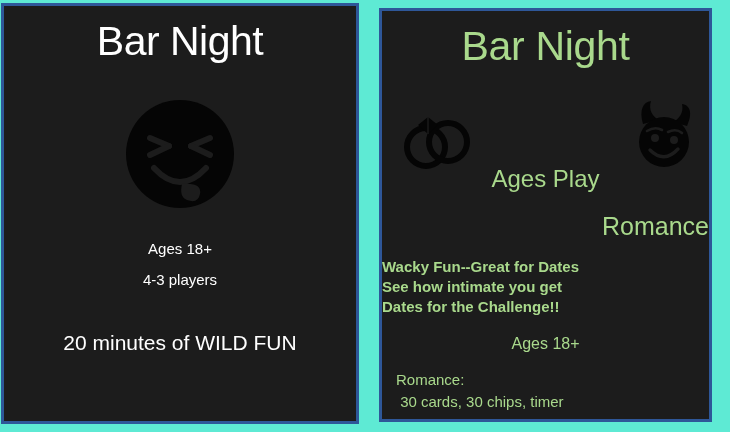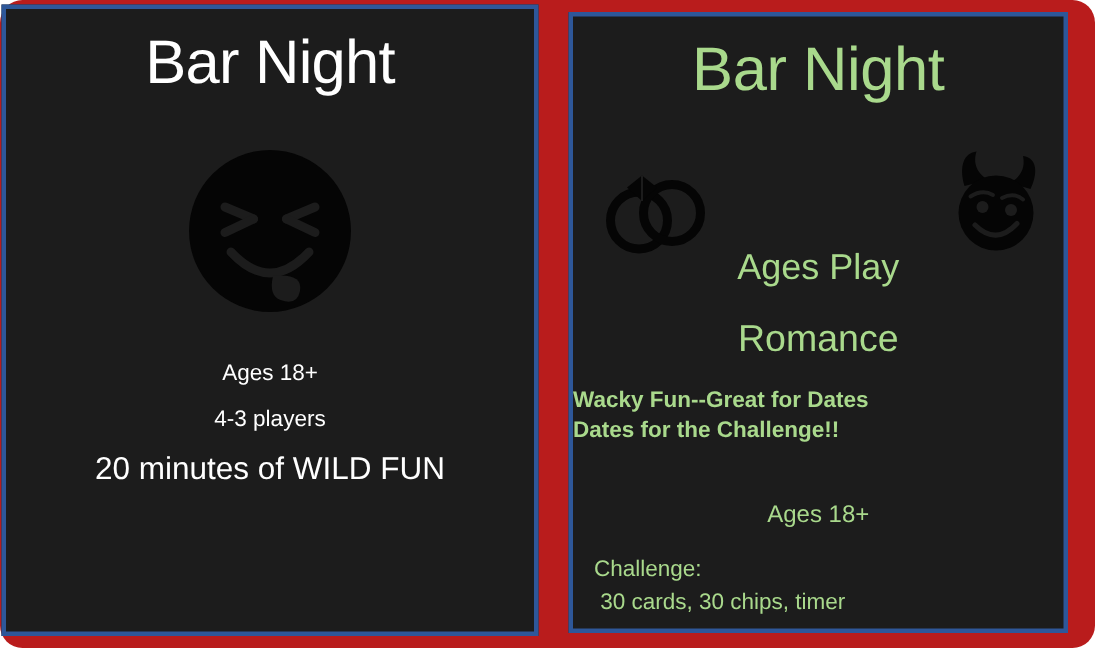--- a/index.html
+++ b/index.html
@@ -12,22 +12,21 @@
     width: 730px;
     height: 432px;
     font-family: "Liberation Sans", sans-serif;
     overflow: hidden;
     position: relative;
   }
   .stage {
     position: relative;
     width: 730px;
     height: 432px;
-    background: #b91c1c;
-    border-radius: 15px;
+    background: #5eead4;
   }
 
   
   .card {
     position: absolute;
     background: #1c1c1c;
     border: 3px solid #2e5799;
     box-sizing: border-box;
     overflow: hidden;
   }
@@ -82,20 +81,21 @@
     font-size: 15px;
     line-height: 30px;
   }
   .left-line-2 {
     font-size: 15px;
     line-height: 32px;
   }
   .left-line-3 {
     font-size: 21px;
     line-height: 34px;
+    margin-top: 30px;
   }
 
   
   .title-green {
     position: absolute;
     left: 0;
     right: 0;
     top: 14px;
     text-align: center;
     color: #a9d98c;
@@ -136,21 +136,21 @@
     text-align: center;
     color: #a9d98c;
     font-size: 24px;
     line-height: 32px;
   }
   .sub-green-2 {
     position: absolute;
     left: 0;
     right: 0;
     top: 198px;
-    text-align: center;
+    text-align: right;
     color: #a9d98c;
     font-size: 25px;
     line-height: 34px;
   }
   .blurb {
     position: absolute;
     left: 0;
     right: 0;
     top: 246px;
     text-align: left;
@@ -238,24 +238,25 @@
         <path d="M19 52 Q33 66 47 51" stroke="#1c1c1c" stroke-width="3.4" fill="none" stroke-linecap="round"></path>
       </svg>
     </span>
 
     <div class="sub-green-1">Ages Play</div>
 
     <div class="sub-green-2">Romance</div>
 
     <div class="blurb">
       <div>Wacky Fun--Great for Dates</div>
+      <div>See how intimate you get</div>
       <div>Dates for the Challenge!!</div>
     </div>
 
     <div class="ages-green">Ages 18+</div>
 
     <div class="contents-block">
-      <div>Challenge:</div>
+      <div>Romance:</div>
       <div> 30 cards, 30 chips, timer</div>
     </div>
   </div>
 
 </div>
 
 </body></html>

